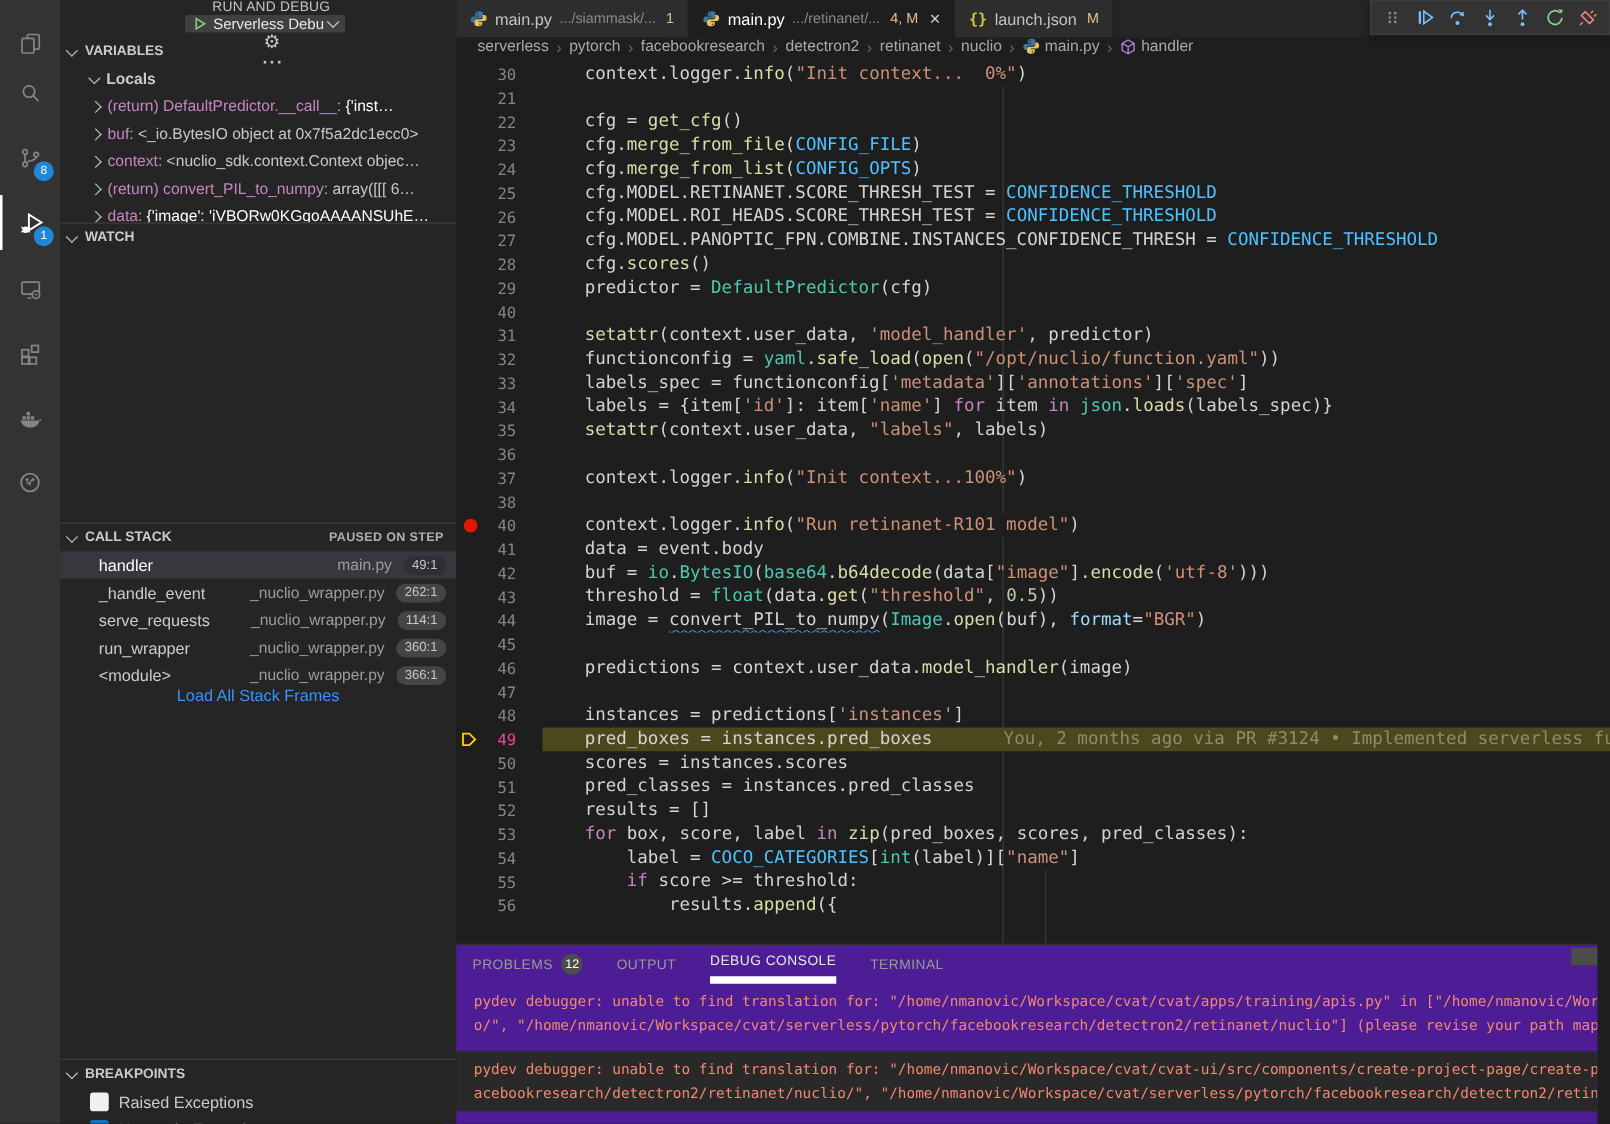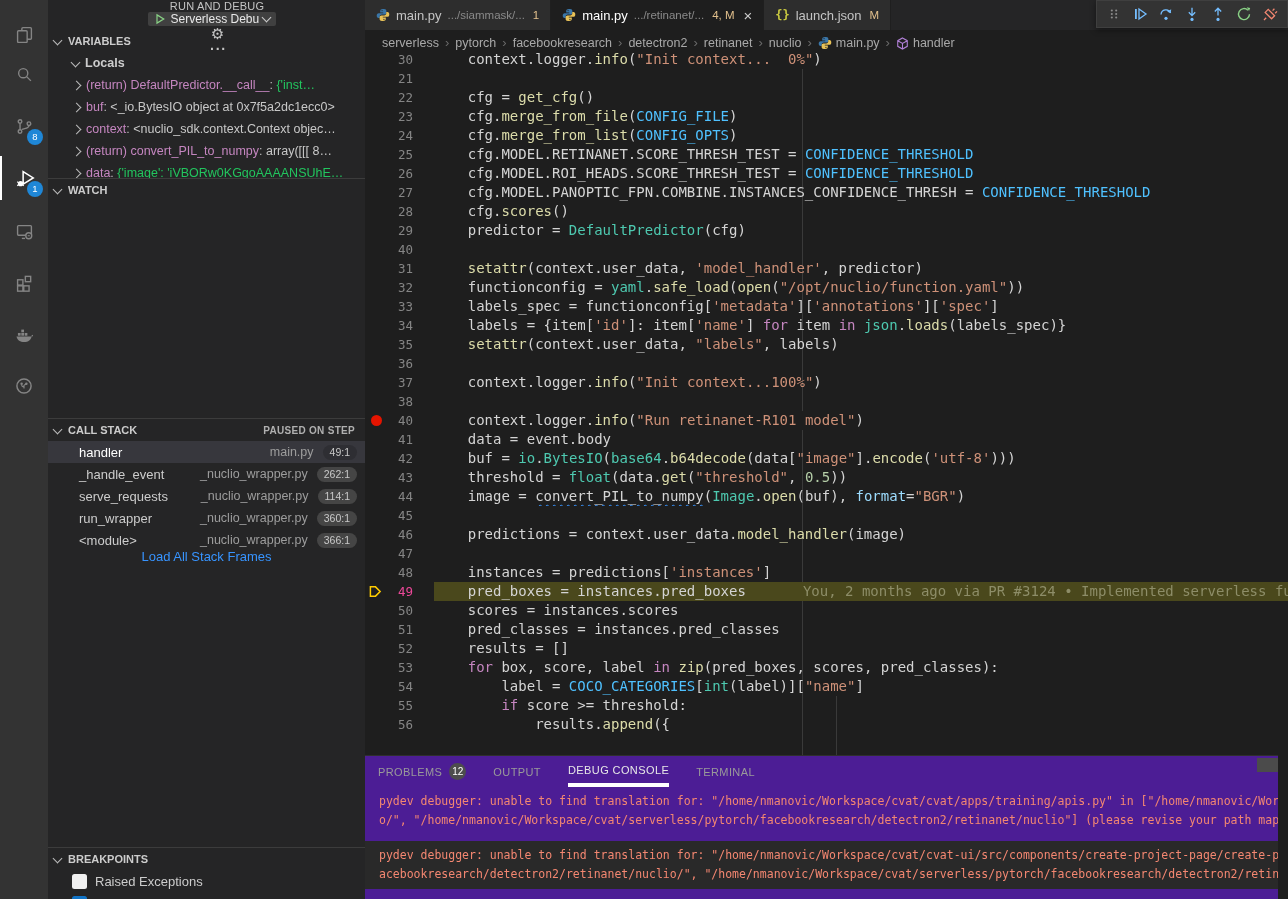--- a/index.html
+++ b/index.html
@@ -27,21 +27,21 @@
   .chev{width:6px;height:6px;border-right:1.4px solid #bcbcbc;border-bottom:1.4px solid #bcbcbc;display:inline-block;}
   .chev.down{transform:rotate(45deg);margin-top:-2px;}
   .chev.right{transform:rotate(-45deg);}
   .sec-status{margin-left:auto;margin-right:10px;font-size:10px;font-weight:bold;color:#b0b0b0;letter-spacing:.3px;}
   .divider{position:absolute;left:0;right:0;height:1px;background:#3c3c3c;}
   .trow{height:22px;display:flex;align-items:center;font-size:12.5px;color:#cccccc;white-space:nowrap;overflow:hidden;padding-left:25px;}
   .trow .chev{margin-right:6px;flex:none;}
   .vname{color:#c586c0;}
   .vpunct{color:#bbbbbb;}
   .val-plain{color:#c8c8c8;}
-  .val-str{color:#22c55e;}
+  .val-str{color:#ffffff;}
   .frow{height:22px;display:flex;align-items:center;font-size:13px;color:#cccccc;padding-left:31px;padding-right:8px;}
   .frow.sel{background:#37373d;}
   .frow.sel .fname{color:#ffffff;}
   .fname{margin-right:auto;white-space:nowrap;}
   .ffile{color:#9d9d9d;font-size:12.5px;margin-right:9px;white-space:nowrap;}
   .floc{background:#454545;color:#c8c8c8;font-size:10.5px;border-radius:8px;padding:1.5px 7px;}
   .frow.sel .floc{background:#2e2e33;}
   .stack-link{position:absolute;left:0;right:0;text-align:center;font-size:13px;color:#3794ff;}
   .bprow{height:22px;display:flex;align-items:center;padding-left:24px;font-size:13px;color:#cccccc;}
   .cb{width:15px;height:15px;border-radius:2.5px;margin-right:8px;box-sizing:border-box;display:flex;align-items:center;justify-content:center;font-size:11px;color:#fff;}
@@ -51,21 +51,21 @@
   #editor{position:absolute;left:365px;top:0;width:923px;height:755px;background:#1e1e1e;overflow:hidden;}
   #tabbar{height:30px;background:#252526;display:flex;}
   .tab{height:30px;display:flex;align-items:center;padding:0 11px;background:#2d2d2d;border-right:1px solid #1f1f1f;box-sizing:border-box;}
   .tab.active{background:#1e1e1e;}
   .tab-label{font-size:13px;color:#c4c4c4;margin-left:6px;}
   .tab.active .tab-label{color:#ffffff;}
   .tab-desc{font-size:11.5px;color:#8a8a8a;margin-left:6px;}
   .tab-badge{font-size:11.5px;color:#e2c08d;margin-left:8px;}
   .tab-close{color:#cccccc;font-size:15px;margin-left:9px;line-height:15px;}
   .json-ico{color:#cbcb41;font-size:12px;font-weight:bold;font-family:"DejaVu Sans Mono",monospace;}
-  #crumbs{position:absolute;top:30px;left:0;right:0;height:20px;display:flex;align-items:flex-end;padding-left:17px;font-size:12.5px;color:#a9a9a9;}
+  #crumbs{position:absolute;top:30px;left:0;right:0;height:20px;display:flex;align-items:flex-start;padding-left:17px;font-size:12.5px;color:#a9a9a9;}
   .crumb{display:flex;align-items:center;white-space:nowrap;}
   .crumb-sep{color:#6a6a6a;margin:0 6px;font-size:13px;}
   .crumb svg,.crumb .json-ico{margin-right:4px;}
   
   #code{position:absolute;top:50px;left:0;right:0;bottom:0;}
   .guide{position:absolute;width:1px;background:#3a3a3a;}
   .cl{display:flex;height:19px;font-family:"DejaVu Sans Mono",monospace;font-size:14px;line-height:19px;position:relative;}
   .cl .g{width:22px;flex:none;position:relative;}
   .cl .n{width:26px;flex:none;text-align:right;color:#858585;font-size:12.5px;}
   .cl .c{flex:1;margin-left:21px;white-space:pre;overflow:hidden;}
@@ -77,21 +77,21 @@
   .tk-w{color:#d4d4d4;text-decoration:underline wavy #3794ff;text-decoration-thickness:1px;text-underline-offset:3px;}
   .blame{color:#8d8d68;padding-left:57px;}
   
   #dbgbar{position:absolute;top:0;right:0;height:28px;background:#333333;display:flex;align-items:center;
           padding:0 4px;box-shadow:0 2px 6px rgba(0,0,0,.45);border:1px solid #3f3f3f;box-sizing:border-box;z-index:6;}
   .dbtn{width:26px;height:24px;display:flex;align-items:center;justify-content:center;}
   
   #panel{position:absolute;left:355px;top:755px;width:923px;height:184px;background:#4c1d95;border-top:1px solid #2f2f2f;box-sizing:border-box;overflow:hidden;}
   #panel-tabs{height:31px;display:flex;align-items:center;padding-left:23px;}
   .ptab{margin-right:27px;font-size:11px;letter-spacing:.4px;color:#9a9a9a;display:flex;align-items:center;height:30px;box-sizing:border-box;}
-  .ptab.active{color:#e7e7e7;border-bottom:4px solid #ffffff;}
+  .ptab.active{color:#e7e7e7;border-bottom:6px solid #ffffff;}
   .pbadge{margin-left:7px;background:#4d4d4d;color:#ffffff;border-radius:9px;min-width:17px;height:17px;font-size:10px;
           display:flex;align-items:center;justify-content:center;letter-spacing:0;}
   #console{position:absolute;top:33px;left:0;right:0;font-family:"DejaVu Sans Mono",monospace;font-size:11.5px;line-height:19px;color:#f48771;}
   .entry{padding-left:24px;white-space:pre;overflow:hidden;}
   .entry.first{margin-top:3px;}
   .entry.hl{background:#292929;padding-top:5px;padding-bottom:5px;margin-top:11px;}
   #panel-scroll{position:absolute;right:0;top:2px;width:21px;height:14px;background:#4b4b4b;}
 </style>
 </head>
 <body>
@@ -202,21 +202,21 @@
       <div class="trow">
         <span class="chev right"></span>
         <span class="vname">context</span>
         <span class="vpunct">:&nbsp;</span>
         <span class="val-plain">&lt;nuclio_sdk.context.Context objec…</span>
       </div>
       <div class="trow">
         <span class="chev right"></span>
         <span class="vname">(return) convert_PIL_to_numpy</span>
         <span class="vpunct">:&nbsp;</span>
-        <span class="val-plain">array([[[ 8…</span>
+        <span class="val-plain">array([[[ 6…</span>
       </div>
       <div class="trow">
         <span class="chev right"></span>
         <span class="vname">data</span>
         <span class="vpunct">:&nbsp;</span>
         <span class="val-str">{'image': 'iVBORw0KGgoAAAANSUhE…</span>
       </div>
     </div>
 
   <div class="divider" style="top:178px"></div>

